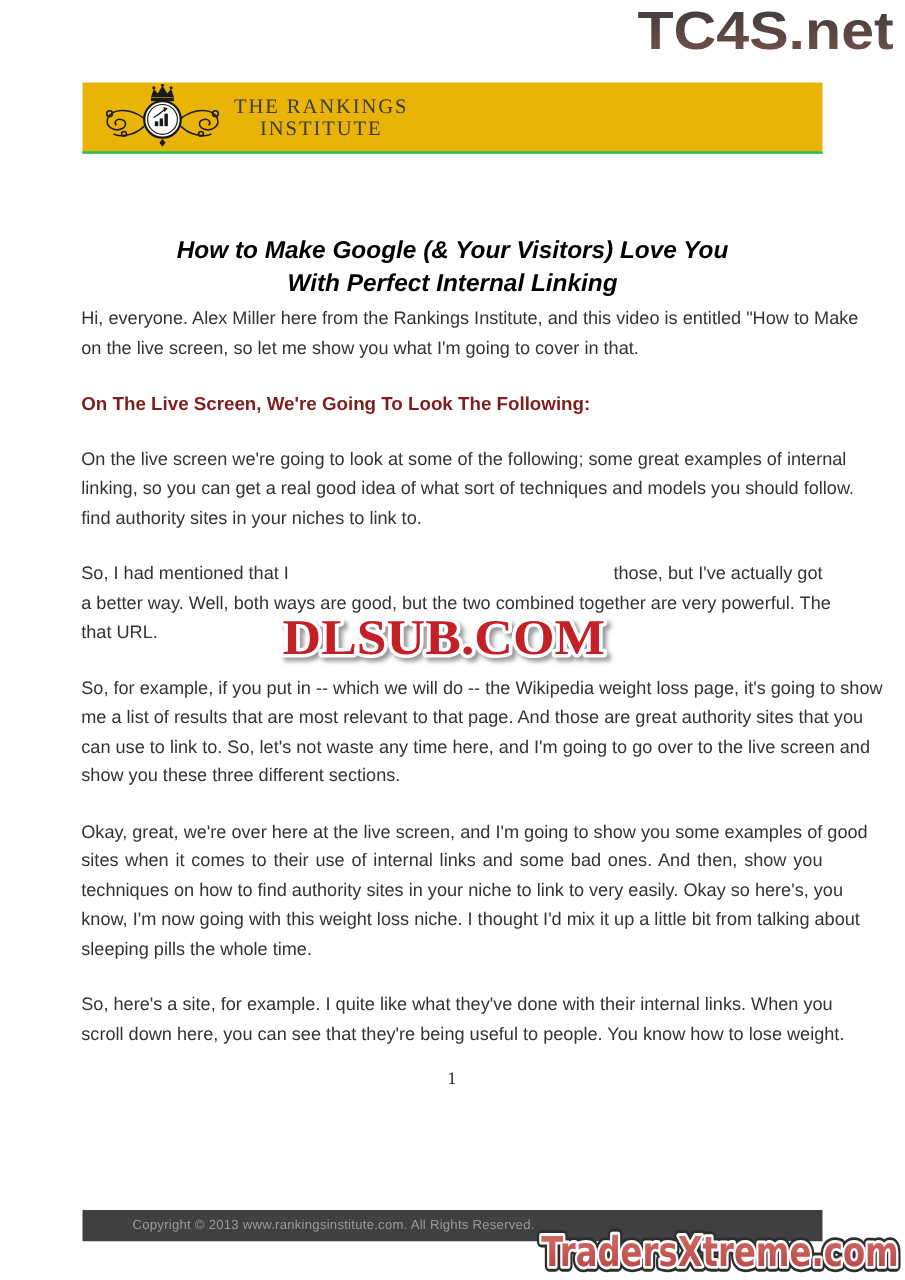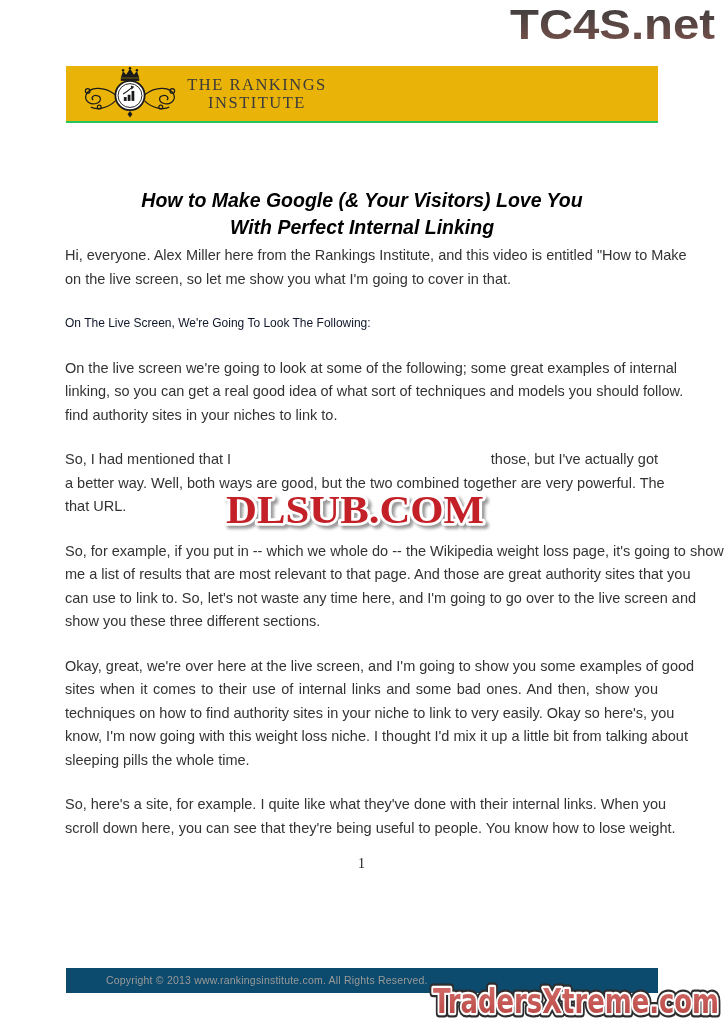--- a/index.html
+++ b/index.html
@@ -30,30 +30,30 @@
   .title-block { position:absolute; left:0; top:159px; width:724px; text-align:center;
     font-weight:bold; font-style:italic; font-size:19.5px; line-height:27px; color:#000000;margin-top:28px; }
 
   
   .body-copy { position:absolute; left:65px; top:244px; width:593px;
     font-size:14.5px; line-height:23.5px; color:#333333; }
   .para { margin-bottom:21px; }
   .jline { text-align:justify; text-align-last:justify; white-space:nowrap; }
   .lline { text-align:left; white-space:nowrap; }
   .split-line { display:flex; justify-content:space-between; white-space:nowrap; }
-  .subhead { font-weight:normal; color:#0f172a; margin-bottom:21px; font-size:12px; }
+  .subhead { font-weight:bold; color:#7f1d1d; margin-bottom:21px; font-size:15px; }
   .page-num { text-align:center; font-family:"Liberation Serif", serif; font-size:14px; color:#222; margin-top:4px; }
 
   
   .dlsub { position:absolute; left:218px; top:483px; width:274px; height:52px; }
 
   
   .footer-bar {
     position:absolute; left:66px; top:968px; width:592px; height:25px;
-    background:#0c4a6e; line-height:25px; padding-left:40px;
+    background:#404040; line-height:25px; padding-left:40px;
     font-size:10.5px; color:#9a9a97; letter-spacing:0.2px;
   }
   .tradersx { position:absolute; left:427px; top:974px; width:298px; height:52px; }
 </style>
 </head>
 <body>
 
 <div class="page">
 
   <svg class="tc4s" viewBox="0 0 215 47">
@@ -125,21 +125,21 @@
     <div class="para">
       <div class="split-line">
         <span>So, I had mentioned that I</span>
         <span>those, but I've actually got</span>
       </div>
       <div class="jline">a better way.  Well, both ways are good, but the two combined together are very powerful.  The</div>
       <div class="lline">that URL.</div>
     </div>
 
     <div class="para">
-      <div class="jline">So, for example, if you put in -- which we whole do -- the Wikipedia weight loss page, it's going to show</div>
+      <div class="jline">So, for example, if you put in -- which we will do -- the Wikipedia weight loss page, it's going to show</div>
       <div class="jline">me a list of results that are most relevant to that page.  And those are great authority sites that you</div>
       <div class="jline">can use to link to.  So, let's not waste any time here, and I'm going to go over to the live screen and</div>
       <div class="lline">show you these three different sections.</div>
     </div>
 
     <div class="para">
       <div class="jline">Okay, great, we're over here at the live screen, and I'm going to show you some examples of good</div>
       <div class="jline">sites when it comes to their use of internal links and some bad ones.  And then, show you</div>
       <div class="jline">techniques on how to find authority sites in your niche to link to very easily.  Okay so here's, you</div>
       <div class="jline">know, I'm now going with this weight loss niche.  I thought I'd mix it up a little bit from talking about</div>

